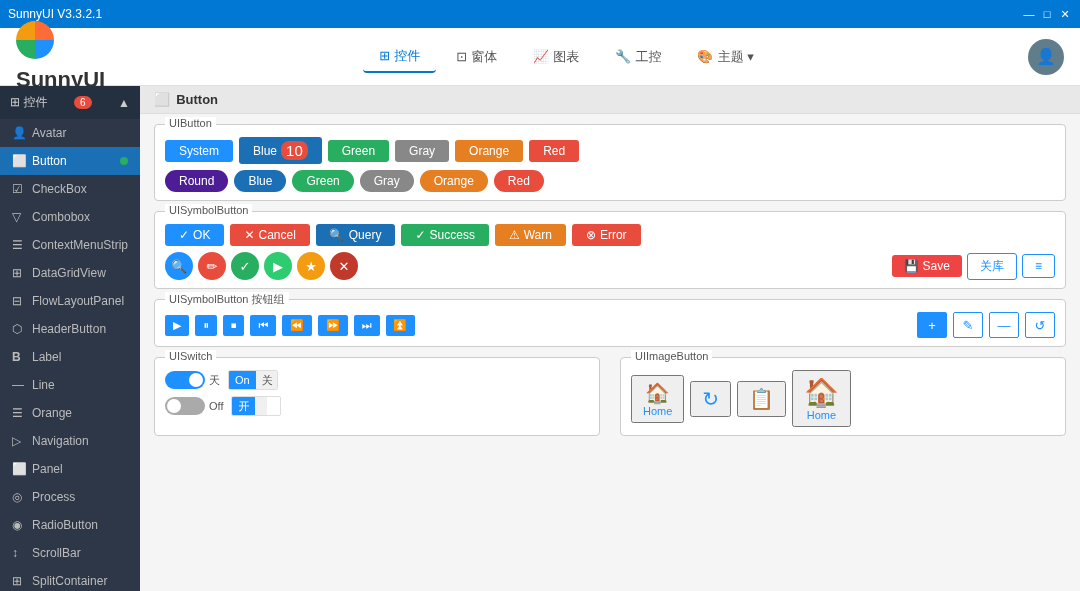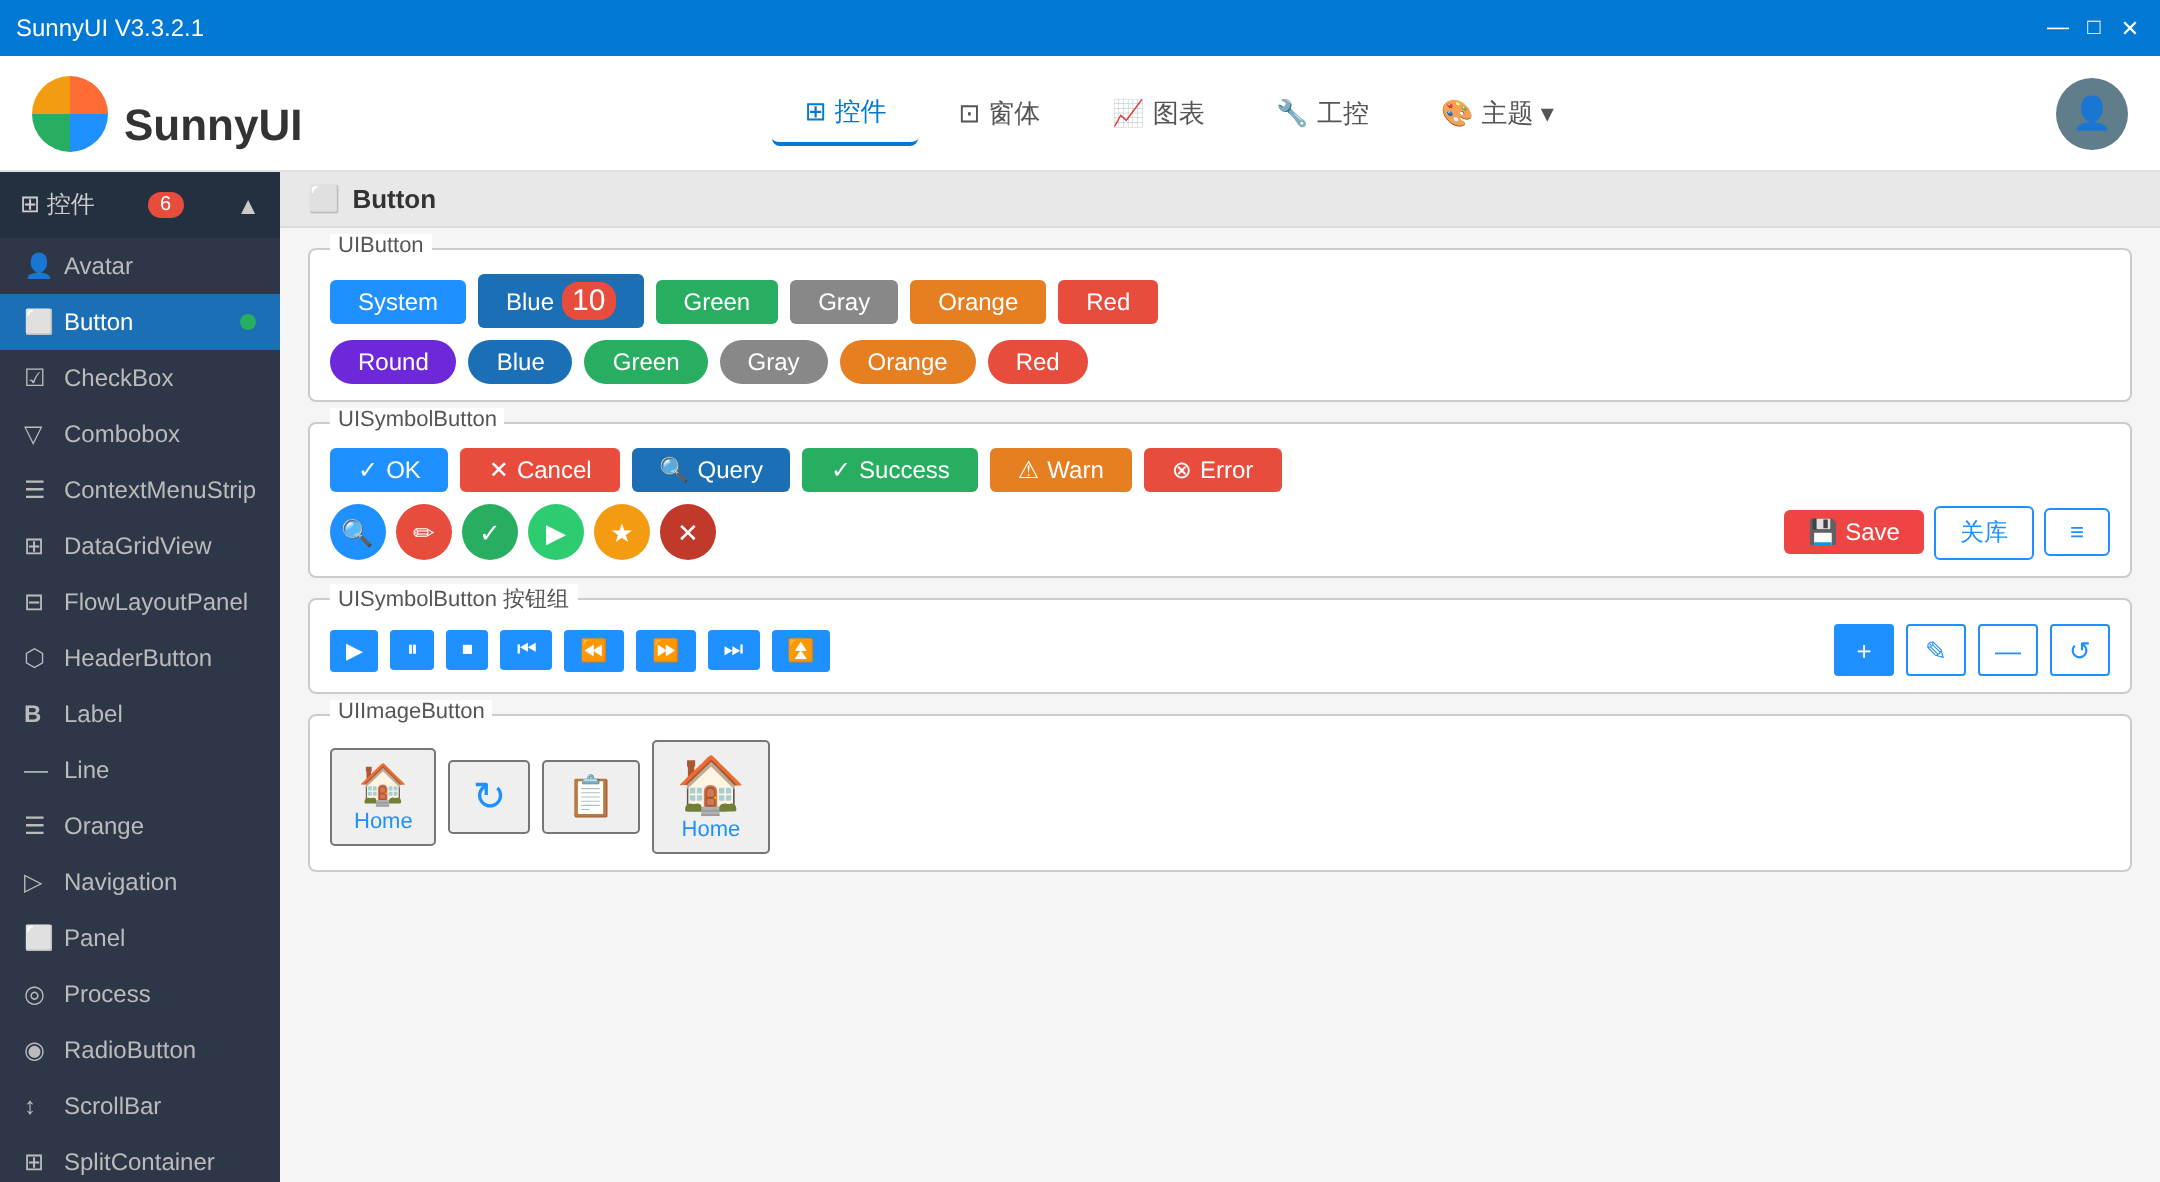--- a/index.html
+++ b/index.html
@@ -27,21 +27,21 @@
     
     .header {
       height: 58px;
       background: white;
       display: flex;
       align-items: center;
       justify-content: space-between;
       padding: 0 16px;
       border-bottom: 1px solid #e0e0e0;
     }
-    .logo { display: flex; align-items: flex-end; gap: 8px; }
+    .logo { display: flex; align-items: flex-start; gap: 8px; flex-direction: column; }
     .logo-icon {
       width: 38px; height: 38px;
       background: linear-gradient(135deg, #ff6b35, #f7931e, #ffd700, #00b4d8);
       border-radius: 50%;
       display: flex; align-items: center; justify-content: center;
       font-size: 16px; color: white; font-weight: bold;
     }
     .logo-text { font-size: 22px; font-weight: bold; color: #333; }
     
     .nav-tabs { display: flex; gap: 4px; align-items: center; }
@@ -170,21 +170,21 @@
       display: inline-flex;
       align-items: center;
       gap: 4px;
     }
     .btn-system { background: #1e90ff; }
     .btn-blue { background: #1a6fb5; }
     .btn-green { background: #27ae60; }
     .btn-gray { background: #888; }
     .btn-orange { background: #e67e22; }
     .btn-red { background: #e74c3c; }
-    .btn-round { background: #6d28d9; border-radius: 15px; text-align: right; }
+    .btn-round { background: #4c1d95; border-radius: 15px; text-align: right; }
     .btn-round-blue { background: #1a6fb5; border-radius: 15px; }
     .btn-round-green { background: #27ae60; border-radius: 15px; }
     .btn-round-gray { background: #888; border-radius: 15px; }
     .btn-round-orange { background: #e67e22; border-radius: 15px; }
     .btn-round-red { background: #e74c3c; border-radius: 15px; }
     
     .badge-num {
       background: #e74c3c;
       color: white;
       border-radius: 8px;
@@ -492,20 +492,49 @@
           <span style="flex:1;"></span>
           <button class="action-btn action-btn-blue">+</button>
           <button class="action-btn">✎</button>
           <button class="action-btn">—</button>
           <button class="action-btn">↺</button>
         </div>
       </div>
 
       <div class="two-col">
 
+        <div class="comp-section" style="flex:1;">
+          <span class="comp-section-title">UISwitch</span>
+          <div class="comp-section-body" style="flex-direction:column; align-items:flex-start; gap:6px;">
+            <div style="display:flex; gap:8px; align-items:center;">
+              <div class="switch-container">
+                <div class="switch-track on">
+                  <div class="switch-thumb"></div>
+                </div>
+                <span class="switch-label">天</span>
+              </div>
+              <div class="switch-square-track">
+                <div class="switch-square-on">On</div>
+                <div class="switch-square-off">关</div>
+              </div>
+            </div>
+            <div style="display:flex; gap:8px; align-items:center;">
+              <div class="switch-container">
+                <div class="switch-track off">
+                  <div class="switch-thumb"></div>
+                </div>
+                <span class="switch-label">Off</span>
+              </div>
+              <div class="switch-square-track">
+                <div class="switch-square-on">开</div>
+                <div class="switch-square-off"></div>
+              </div>
+            </div>
+          </div>
+        </div>
 
         <div class="comp-section" style="flex:1;">
           <span class="comp-section-title">UIImageButton</span>
           <div class="comp-section-body">
             <button class="img-btn">
               <span class="img-btn-icon">🏠</span>
               <span>Home</span>
             </button>
             <button class="img-btn">
               <span class="img-btn-icon">↻</span>

